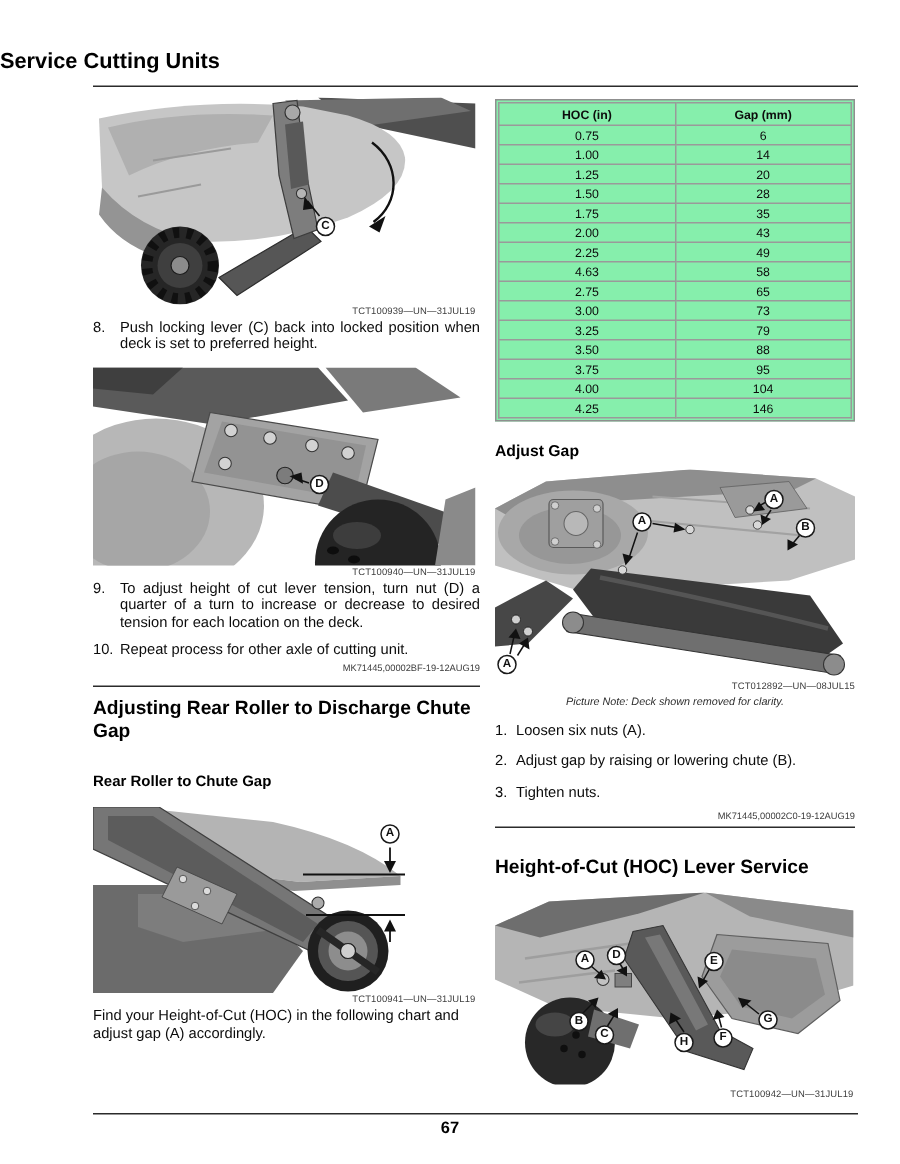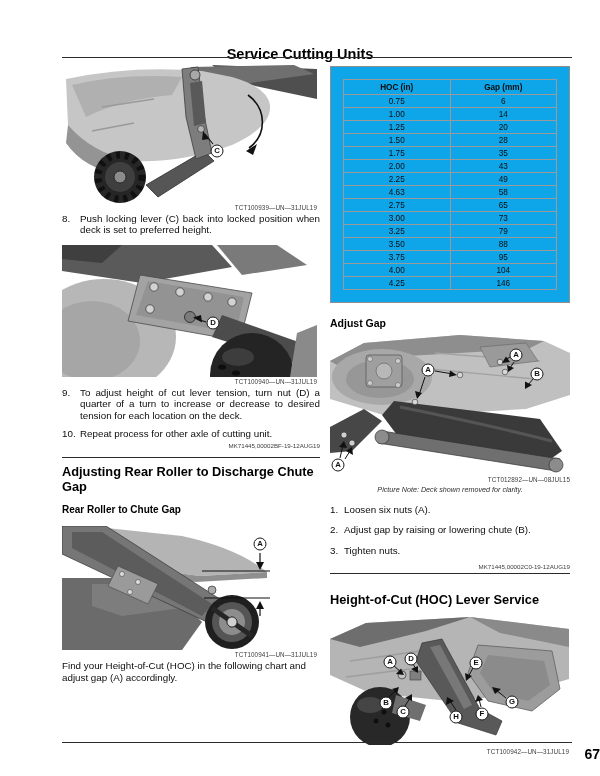--- a/index.html
+++ b/index.html
@@ -2,29 +2,29 @@
 <html><head>
 <meta charset="utf-8">
 <style>
   html,body{margin:0;padding:0;background:#e8e8e8;}
   .page{
     position:relative;width:600px;height:776px;background:#ffffff;
     font-family:"Liberation Sans","DejaVu Sans",sans-serif;color:#111;
     overflow:hidden;margin:0 auto;
   }
   .doc-title{
-    position:absolute;top:46px;left:0;width:100%;text-align:center;
+    position:absolute;top:33px;left:0;width:100%;text-align:left;
     font-size:14.5px;font-weight:bold;color:#000;
   }
   .rule{position:absolute;left:62px;width:510px;border-top:1.4px solid #2b2b2b;}
   .header-rule{top:57px;}
   .footer-rule{top:742px;border-top-width:1px;}
   .page-number{
-    position:absolute;top:746px;left:0;width:100%;text-align:right;
-    font-size:14px;font-weight:bold;color:#000;
+    position:absolute;top:746px;left:0;width:100%;text-align:center;
+    font-size:11px;font-weight:bold;color:#000;
   }
   .col{position:absolute;}
   #left-col{left:62px;top:65px;width:258px;}
   #right-col{left:330px;top:66px;width:240px;}
 
   .figure{position:relative;}
   .figure svg{display:block;}
   .callout{
     position:absolute;width:13px;height:13px;box-sizing:border-box;
     border:1.3px solid #1a1a1a;border-radius:50%;background:#fff;color:#111;
@@ -39,21 +39,21 @@
   .step .num{flex:none;width:18px;}
   .step .txt{flex:1;text-align:justify;}
   .doc-code{font-size:6.2px;color:#3c3c3c;text-align:right;margin-top:3px;}
   .divider{border-top:1px solid #2b2b2b;margin-top:8px;}
   .section-heading{font-size:12.8px;font-weight:bold;line-height:15px;color:#000;}
   .sub-heading{font-size:10px;font-weight:bold;color:#000;}
   .mini-heading{font-size:10.5px;font-weight:bold;color:#000;}
   .closing-text{font-size:9.8px;line-height:11.4px;margin-top:2px;color:#0c0c0c;}
   .pic-note{font-size:7.2px;font-style:italic;text-align:center;color:#2e2e2e;margin-top:2px;}
 
-  .table-outer{border:1px solid #8f8f8f;padding:12px;background:#0ea5e9;}
+  .table-outer{border:1px solid #8f8f8f;padding:1px;background:#86efac;}
   table.hoc{border-collapse:collapse;width:100%;table-layout:fixed;}
   table.hoc th,table.hoc td{
     border:1px solid #9a9a9a;text-align:center;font-size:8.2px;
     padding:1.5px 2px;color:#0c0c0c;
   }
   table.hoc th{font-weight:bold;padding:2.5px 2px;}
 
   .rc-step{display:flex;font-size:9.8px;line-height:11.4px;margin-bottom:9px;color:#0c0c0c;}
   .rc-step .num{flex:none;width:14px;}
   .rc-step .txt{flex:1;}
@@ -135,21 +135,21 @@
     </div>
     <div class="step" style="margin-top:7px;">
       <span class="num">10.</span>
       <span class="txt">Repeat process for other axle of cutting unit.</span>
     </div>
 
     <div class="doc-code">MK71445,00002BF-19-12AUG19</div>
     <div class="divider"></div>
 
     <div class="section-heading" style="margin-top:6px;">Adjusting Rear Roller to Discharge Chute Gap</div>
-    <div class="sub-heading" style="margin-top:10px;">Rear Roller to Chute Gap</div>
+    <div class="sub-heading" style="margin-top:22px;">Rear Roller to Chute Gap</div>
 
     <div class="figure" style="width:255px;height:124px;margin-top:11px;">
       <svg width="255" height="124" viewBox="0 0 255 124">
         <polygon points="0,52 96,52 140,96 120,124 0,124" fill="#6b6b6b"></polygon>
         <polygon points="30,58 96,58 120,82 60,90 30,80" fill="#7d7d7d"></polygon>
         <path d="M26,0 L120,10 Q175,22 205,46 L138,50 Q80,44 34,18 Z" fill="#b4b4b4"></path>
         <path d="M34,18 Q80,44 138,50 L205,46 L205,52 L134,56 Q76,50 30,24 Z" fill="#8f8f8f"></path>
         <polygon points="0,0 44,0 178,86 162,104 0,28" fill="#767676" stroke="#3f3f3f" stroke-width="0.8"></polygon>
         <polygon points="10,6 40,6 150,78 140,90 10,22" fill="#5c5c5c"></polygon>
         <polygon points="56,40 96,58 86,78 46,60" fill="#9a9a9a" stroke="#444" stroke-width="0.6"></polygon>

